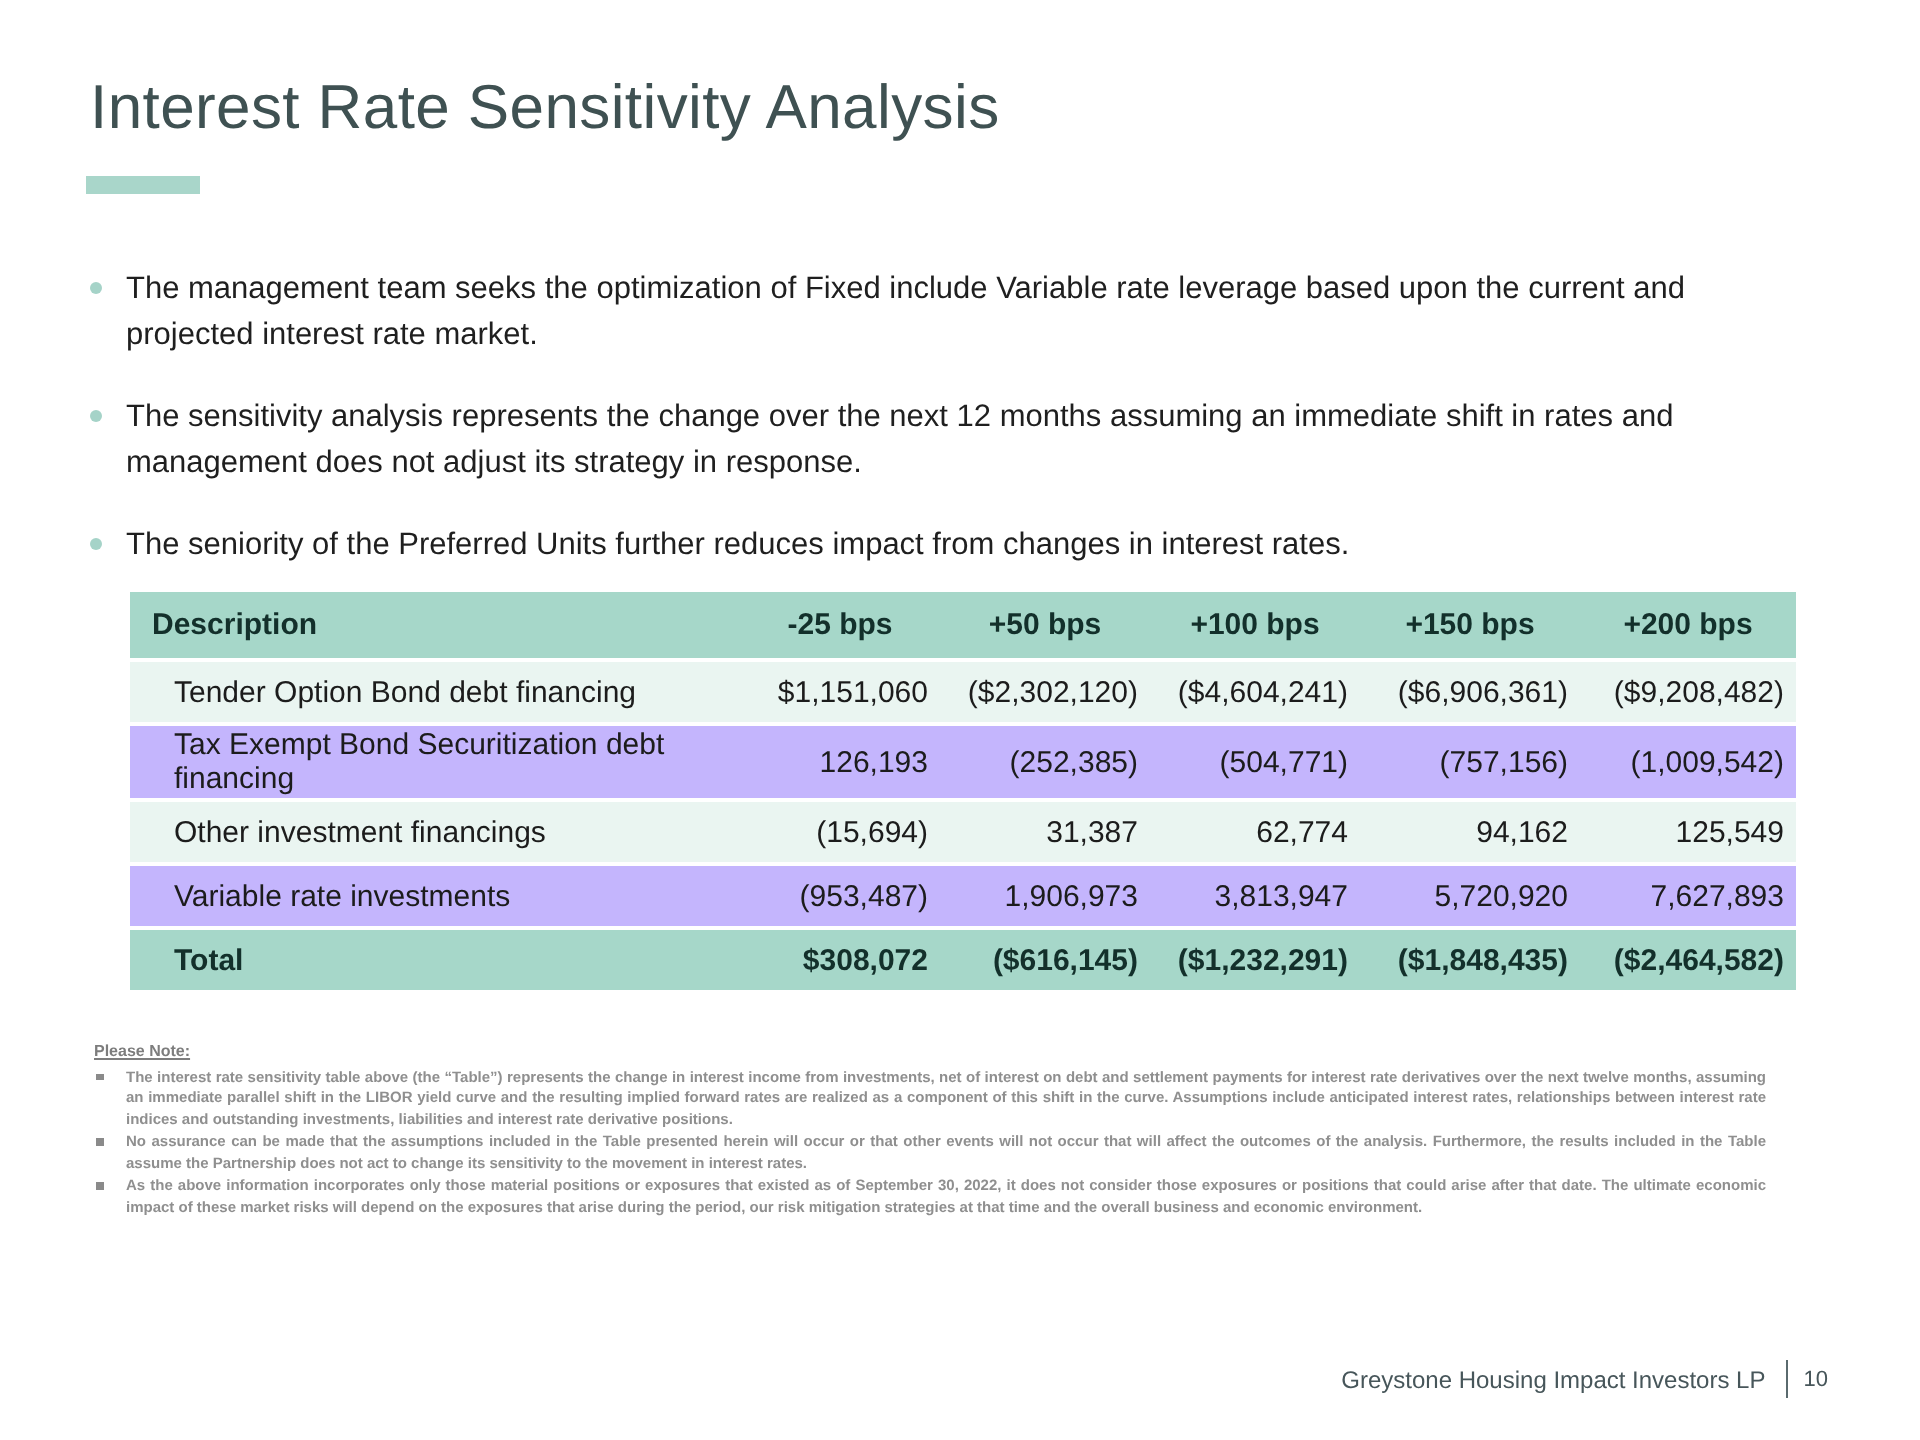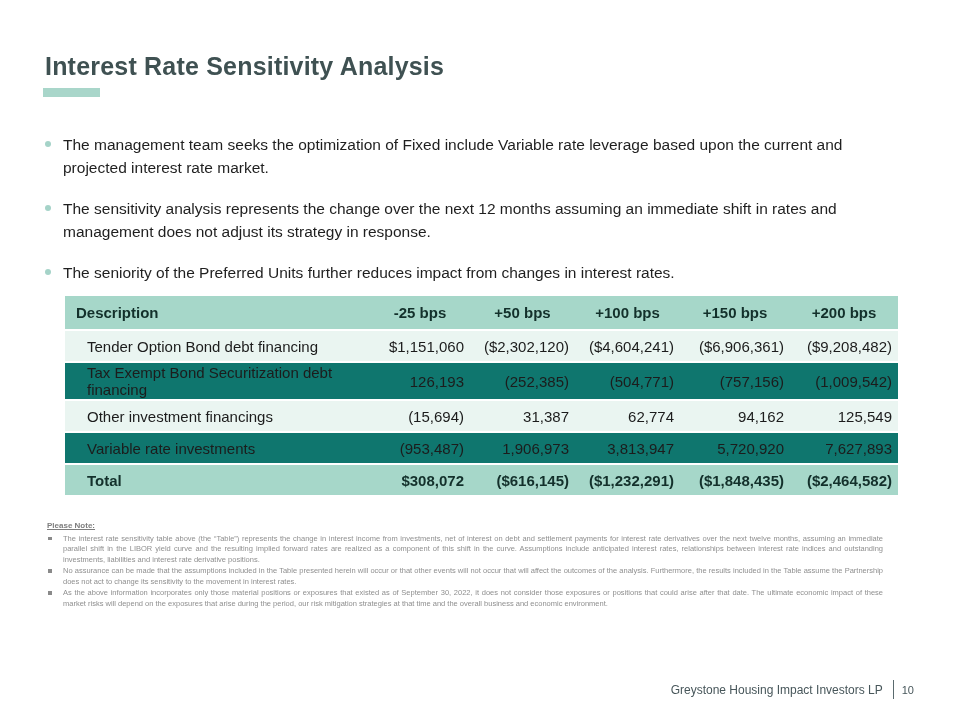--- a/index.html
+++ b/index.html
@@ -3,22 +3,22 @@
 <meta charset="utf-8">
 <style>
   html,body{margin:0;padding:0;background:#e8e8e8;}
   .slide{
     position:relative;width:960px;height:720px;background:#ffffff;
     font-family:"Liberation Sans","DejaVu Sans",sans-serif;
     overflow:hidden;margin:0 auto;
   }
   
   .title{
-    position:absolute;left:45px;top:52px;
-    font-size:25px;font-weight:bold;color:#3f5152;letter-spacing:0.2px;
+    position:absolute;left:45px;top:36px;
+    font-size:31px;font-weight:normal;color:#3f5152;letter-spacing:0.2px;
   }
   .accent-bar{
     position:absolute;left:43px;top:88px;width:57px;height:9px;background:#a9d6ca;
   }
   
   .bullets{
     position:absolute;left:45px;top:133px;width:845px;
     list-style:none;margin:0;padding:0;
   }
   .bullets li{
@@ -39,33 +39,33 @@
     background:#a6d7c9;font-weight:bold;height:31px;color:#13302b;
     text-align:center;vertical-align:middle;border-bottom:2px solid #ffffff;
   }
   .sens-table th.desc{text-align:left;padding-left:11px;}
   .sens-table td{
     height:28px;vertical-align:middle;text-align:right;padding-right:6px;
     border-bottom:2px solid #ffffff;
   }
   .sens-table td.desc{text-align:left;padding-left:22px;padding-right:0;}
   .sens-table tr.alt td{background:#eaf5f1;}
-  .sens-table tr.plain td{background:#0f766e;}
+  .sens-table tr.plain td{background:#c4b5fd;}
   .sens-table tr.total td{background:#a6d7c9;font-weight:bold;color:#13302b;border-bottom:none;}
   
   .notes{
     position:absolute;left:47px;top:521px;width:836px;
     color:#8f8f8f;font-size:7.5px;line-height:10.5px;text-align:justify;
   }
   .notes .notes-heading{
     font-weight:bold;text-decoration:underline;color:#7d7d7d;font-size:8px;
     margin-bottom:2px;text-align:left;
   }
   .notes ul{list-style:none;margin:0;padding:0;}
-  .notes li{position:relative;padding-left:16px;margin-bottom:1px;}
+  .notes li{position:relative;padding-left:16px;margin-bottom:1px;font-weight:bold;}
   .notes .sq{
     position:absolute;left:1px;top:3px;width:3.5px;height:3.5px;background:#8a8a8a;
   }
   
   .footer{
     position:absolute;right:46px;top:680px;display:flex;align-items:center;
     color:#47565a;
   }
   .footer .company{font-size:12px;}
   .footer .divider{width:1px;height:19px;background:#5a6a6e;margin:0 8px 0 10px;}

